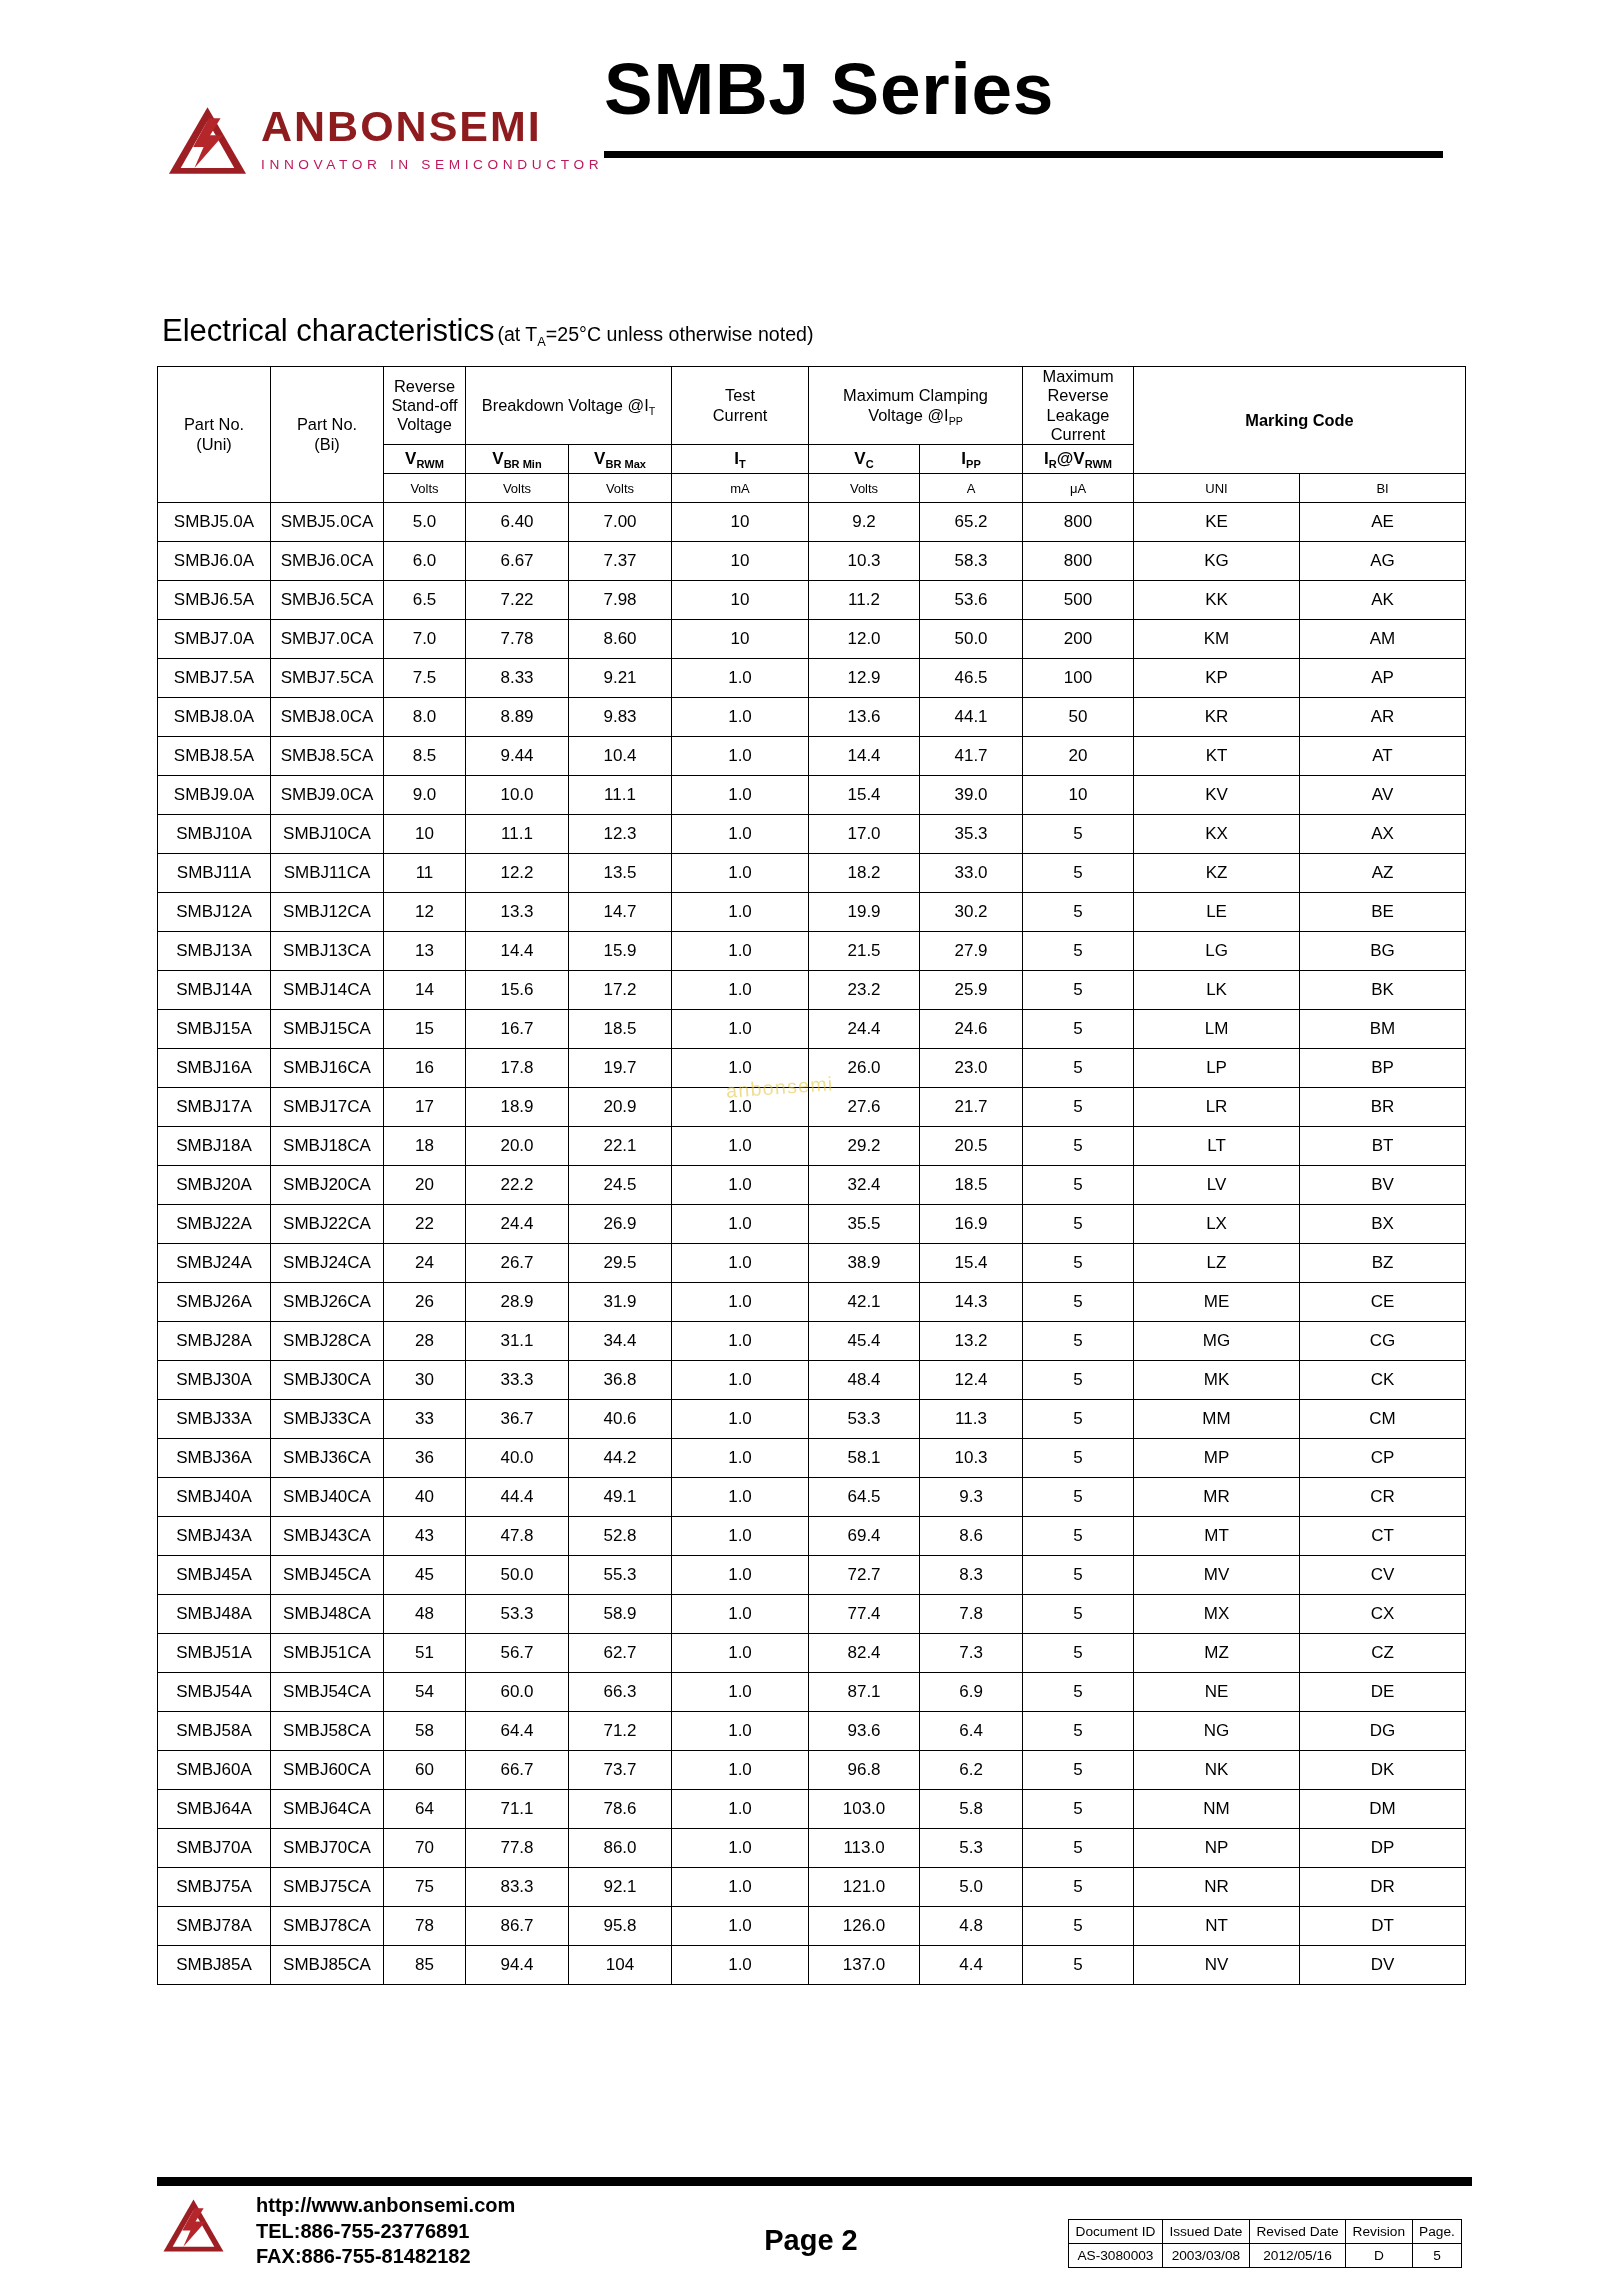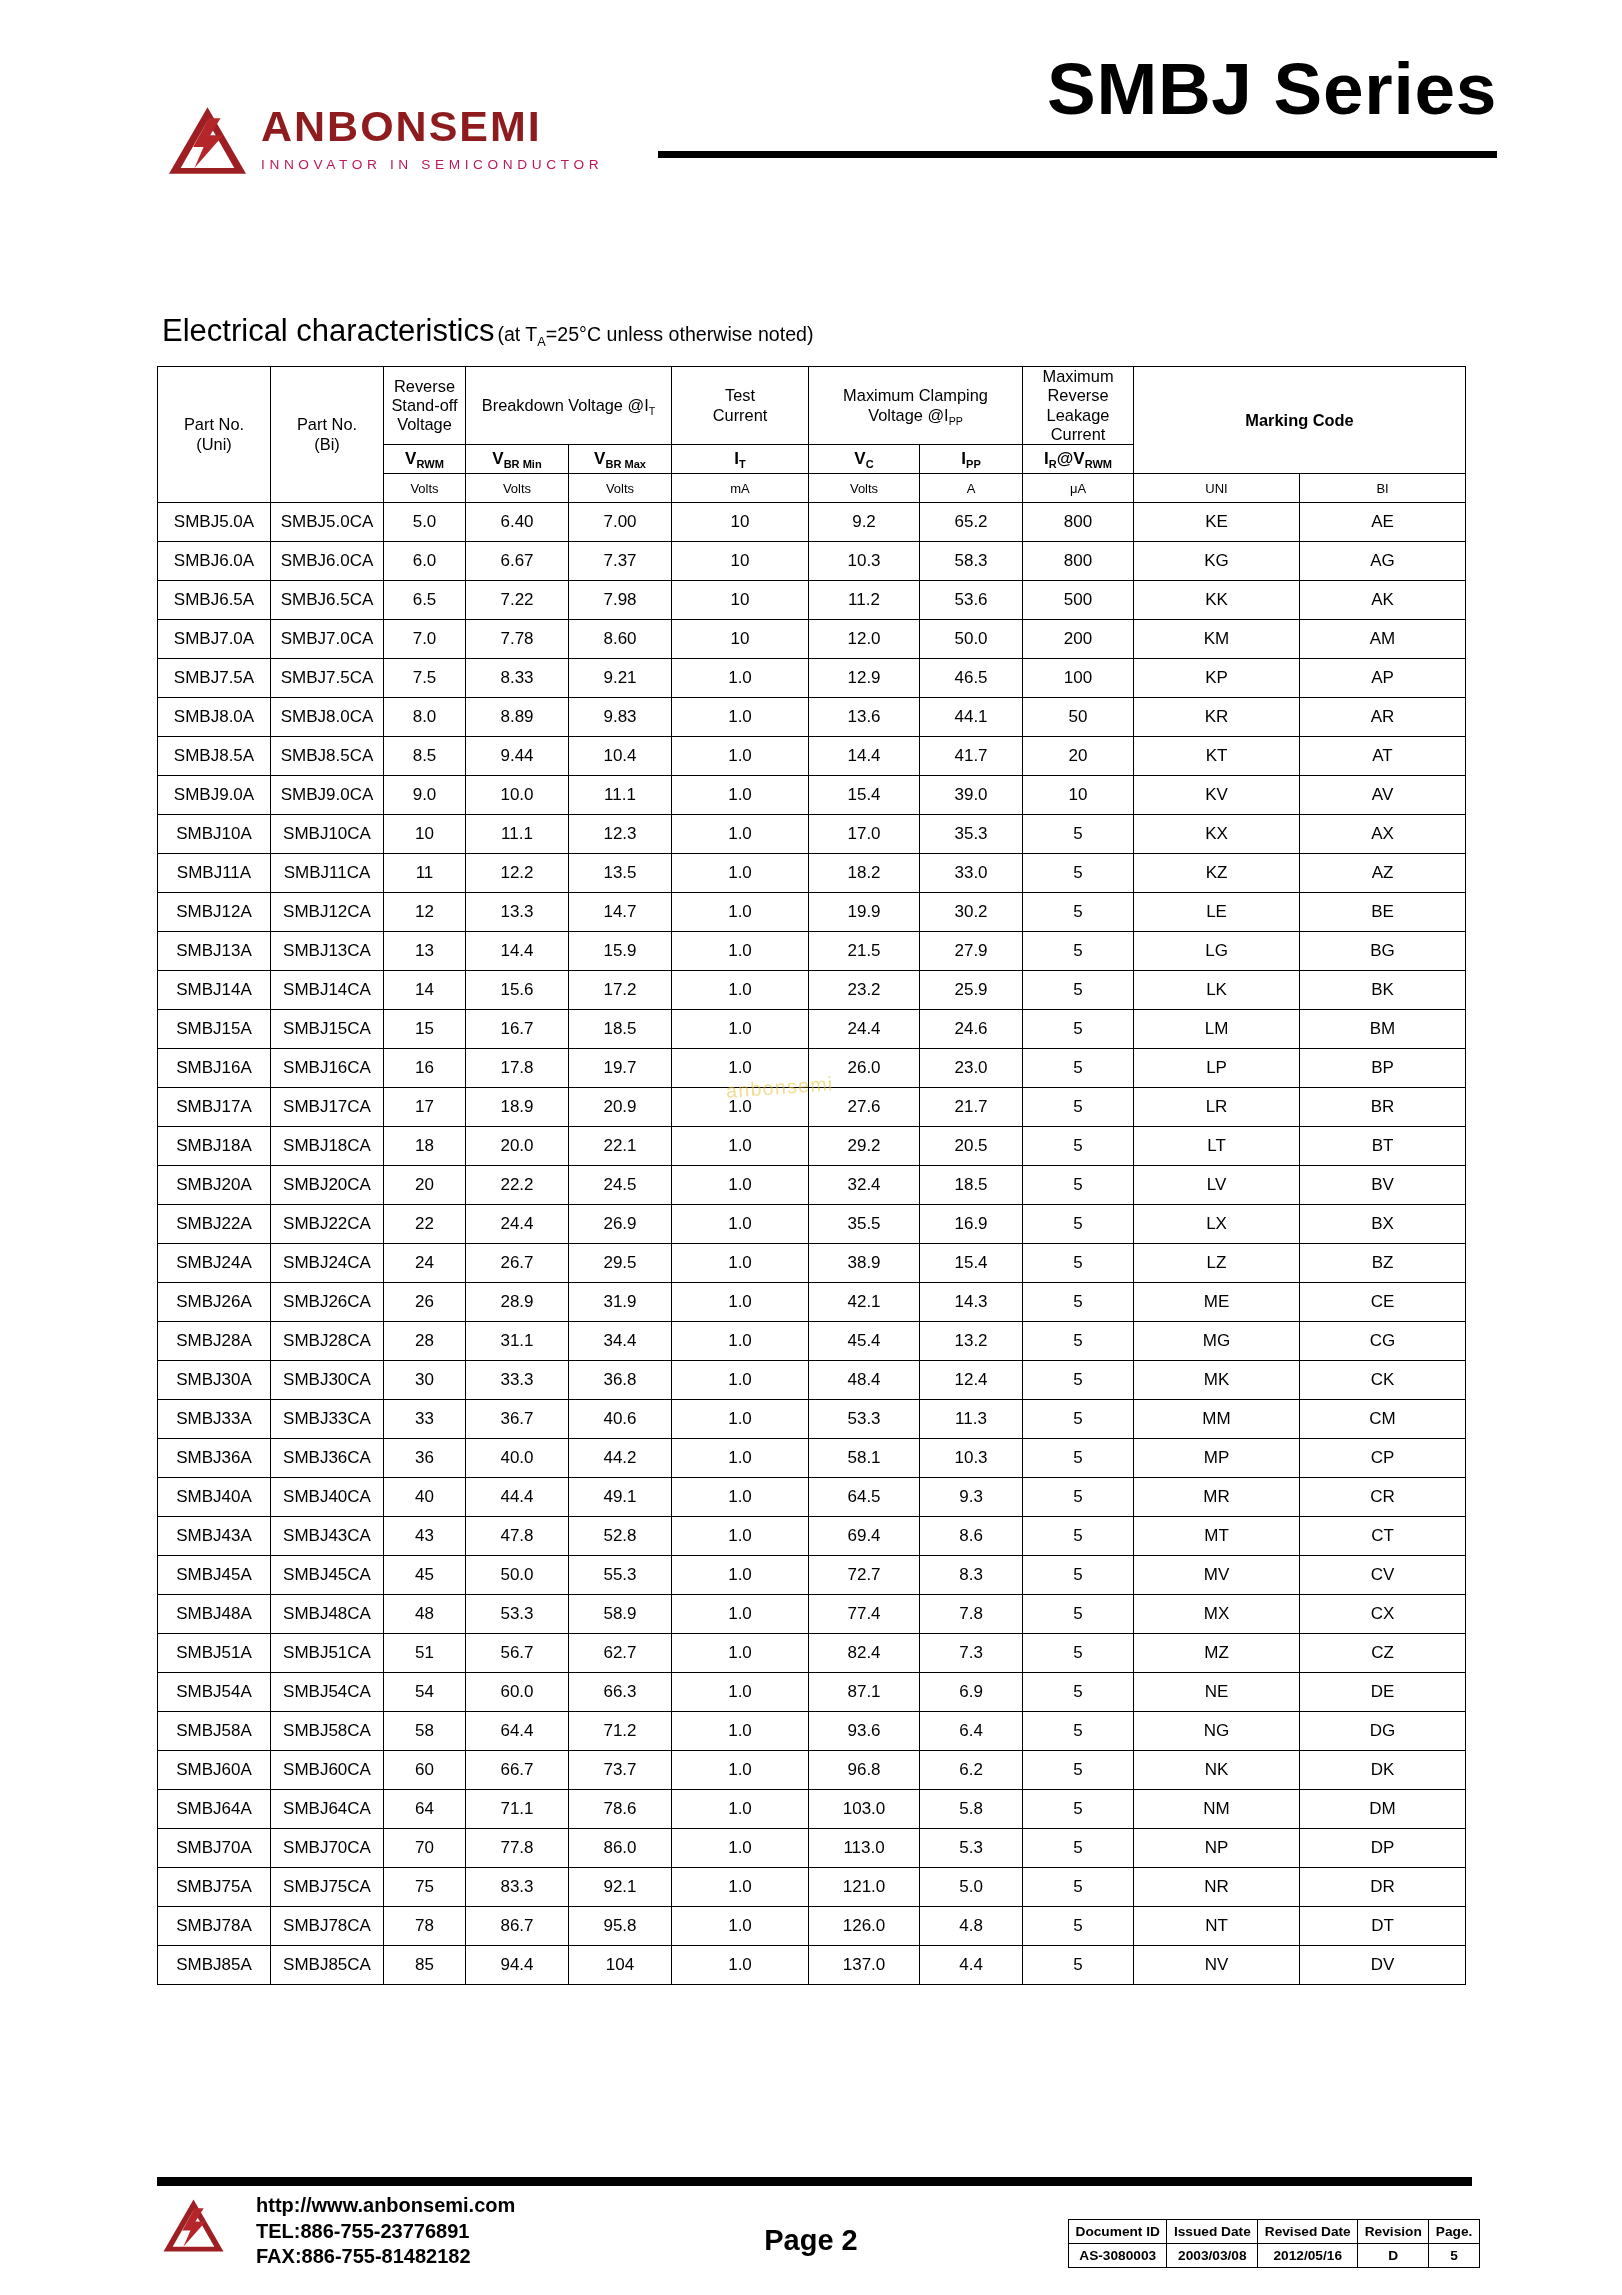--- a/index.html
+++ b/index.html
@@ -12,21 +12,21 @@
 
   
   .logo { position:absolute; left:167px; top:105px; display:flex; align-items:flex-start; gap:13px; }
   .logo-mark { flex:0 0 auto; }
   .logo-text {
     font-size:43px; font-weight:bold; color:#8e1b1e; letter-spacing:2px; line-height:1;
     font-family:"Liberation Sans", sans-serif;
   }
   .logo-tagline { font-size:13.7px; color:#be185d; letter-spacing:4.6px; margin-top:9px; }
 
-  .title-block { position:absolute; left:658px; width:839px; top:52px; text-align:right; }
+  .title-block { position:absolute; left:604px; width:839px; top:52px; }
   .doc-title { margin:0; font-size:73px; line-height:1; font-weight:bold; letter-spacing:0.7px; }
   .title-rule { height:6.5px; background:#000; margin-top:26px; width:100%; }
   .doc-subtitle { font-size:31px; font-style:italic; margin-top:14.4px; }
 
   
   .section-heading { position:absolute; left:162px; top:313px; white-space:nowrap; }
   .section-heading .main { font-size:31px; font-weight:normal; }
   .section-heading .note { font-size:19.6px; font-weight:normal; margin-left:0; }
 
   
@@ -48,21 +48,21 @@
   }
 
   
   .footer-bar { position:absolute; left:157px; top:2177px; width:1315px; height:9.2px; background:#000; }
   .footer-logo { position:absolute; left:162px; top:2198px; }
   .footer-contact { position:absolute; left:256px; top:2193px; font-size:20px; line-height:1.28; }
   .footer-contact .line { display:block;font-weight:bold; }
   .page-num { position:absolute; left:713px; top:2224px; width:196px; text-align:center; font-size:29px;font-weight:bold; }
   table.docinfo { position:absolute; left:1068px; top:2219px; border-collapse:collapse; }
   table.docinfo th, table.docinfo td {
-    border:1.3px solid #000; font-size:13.7px; font-weight:bold; text-align:center; padding:3.9px 6.5px; white-space:nowrap;
+    border:1.3px solid #000; font-size:13.7px; font-weight:normal; text-align:center; padding:3.9px 6.5px; white-space:nowrap;
   }
 </style>
 </head>
 <body>
 
 <div class="logo">
   <span class="logo-mark">
     <svg width="81" height="71" viewBox="0 0 124 108">
       <path d="M62 3 L121 105 L3 105 Z" fill="#9e1f23"></path>
       <path d="M62 24 L103 96 L21 96 Z" fill="#ffffff"></path>

